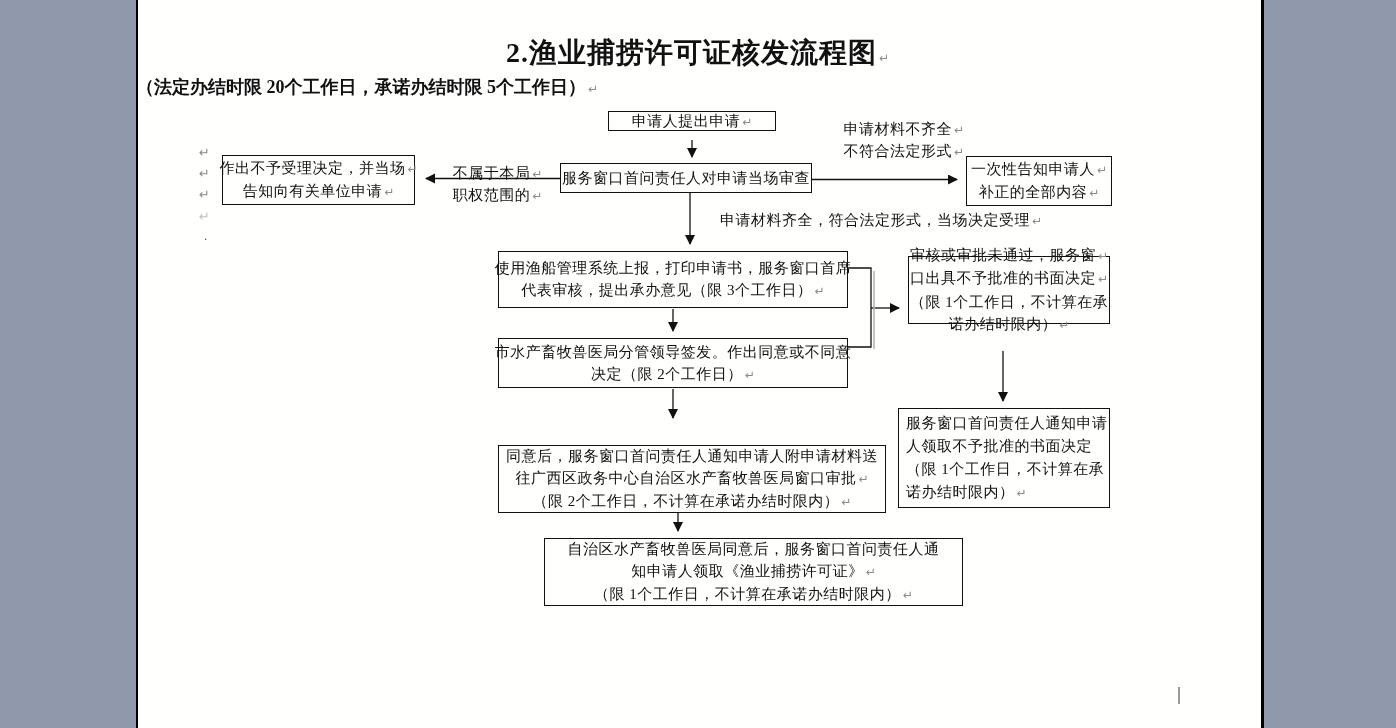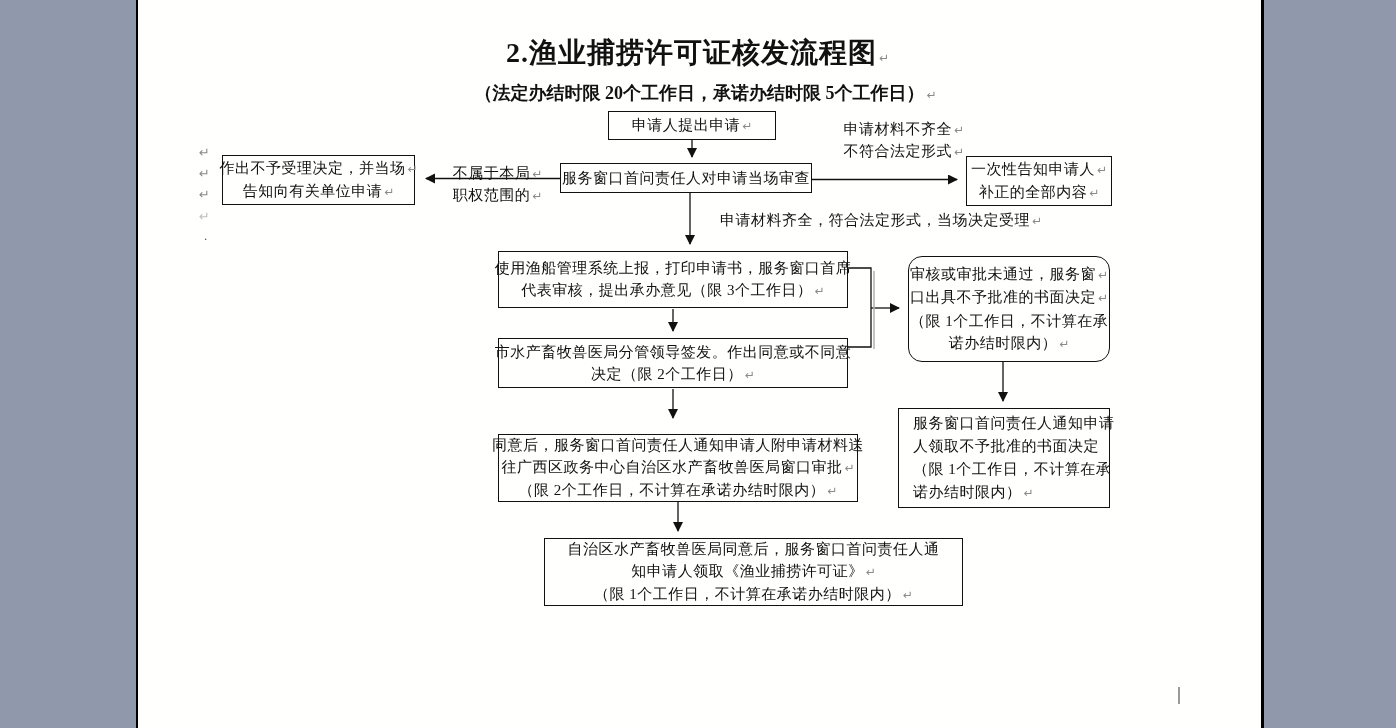--- a/index.html
+++ b/index.html
@@ -14,30 +14,30 @@
     background:#fffffe;
     border-left:2px solid #000;border-right:3px solid #000;
   }
   .arrows{position:absolute;left:0;top:0;pointer-events:none;}
   .title{
     position:absolute;left:136px;top:33px;width:1123px;
     text-align:center;font-size:28px;font-weight:bold;line-height:40px;
     letter-spacing:1px;
   }
   .subtitle{
-    position:absolute;left:136px;top:80px;width:1123px;
-    text-align:center;font-size:18px;font-weight:bold;line-height:26px;padding-left:8px;
+    position:absolute;left:136px;top:74px;width:1123px;
+    text-align:left;font-size:18px;font-weight:bold;line-height:26px;
   }
   .node{
     position:absolute;border:1.5px solid #111;background:#fffffe;
     display:flex;flex-direction:column;justify-content:center;align-items:center;
     font-size:15px;line-height:22px;text-align:center;letter-spacing:0.5px;
     box-sizing:border-box;
   }
-  .node.align-left{align-items:flex-start;text-align:left;padding:0 14px;}
+  .node.align-left{align-items:flex-start;text-align:left;padding:0 7px;}
   .flabel{
     position:absolute;font-size:15px;line-height:21px;letter-spacing:0.5px;
   }
   .flabel.centered{text-align:center;margin-top:44px;}
   .pmark{
     font-family:"DejaVu Sans", sans-serif;
     color:#8a8a8a;font-size:12px;font-weight:normal;
     margin-left:2px;letter-spacing:0;
   }
   .margin-mark{position:absolute;font-size:13px;}
@@ -87,21 +87,21 @@
 
 <div class="flabel" style="left:834px;top:119px;width:130px;text-align:right;">
   <div class="line"><span>申请材料不齐全</span><span class="pmark">↵</span></div>
   <div class="line"><span>不符合法定形式</span><span class="pmark">↵</span></div>
 </div>
 
 <div class="flabel" style="left:712px;top:210px;margin-left:8px;">
   <span>申请材料齐全，符合法定形式，当场决定受理</span><span class="pmark">↵</span>
 </div>
 
-<div class="node" style="left:608px;top:111px;width:168px;height:29px;">
+<div class="node" style="left:608px;top:111px;width:168px;height:20px;">
   <div class="line"><span>申请人提出申请</span><span class="pmark">↵</span></div>
 </div>
 
 <div class="node" style="left:560px;top:163px;width:252px;height:30px;">
   <div class="line"><span>服务窗口首问责任人对申请当场审查</span></div>
 </div>
 
 <div class="node" style="left:222px;top:155px;width:193px;height:50px;">
   <div class="line"><span>作出不予受理决定，并当场</span><span class="pmark">↵</span></div>
   <div class="line"><span>告知向有关单位申请</span><span class="pmark">↵</span></div>
@@ -115,33 +115,33 @@
 <div class="node" style="left:498px;top:251px;width:350px;height:57px;">
   <div class="line"><span>使用渔船管理系统上报，打印申请书，服务窗口首席</span></div>
   <div class="line"><span>代表审核，提出承办意见（限 3个工作日）</span><span class="pmark">↵</span></div>
 </div>
 
 <div class="node" style="left:498px;top:338px;width:350px;height:50px;">
   <div class="line"><span>市水产畜牧兽医局分管领导签发。作出同意或不同意</span></div>
   <div class="line"><span>决定（限 2个工作日）</span><span class="pmark">↵</span></div>
 </div>
 
-<div class="node" style="left:498px;top:434px;width:360px;height:68px;">
+<div class="node" style="left:498px;top:445px;width:388px;height:68px;">
   <div class="line"><span>同意后，服务窗口首问责任人通知申请人附申请材料送</span></div>
   <div class="line"><span>往广西区政务中心自治区水产畜牧兽医局窗口审批</span><span class="pmark">↵</span></div>
   <div class="line"><span>（限 2个工作日，不计算在承诺办结时限内）</span><span class="pmark">↵</span></div>
 </div>
 
 <div class="node" style="left:517px;top:538px;width:419px;height:68px;margin-left:27px;">
   <div class="line"><span>自治区水产畜牧兽医局同意后，服务窗口首问责任人通</span></div>
   <div class="line"><span>知申请人领取《渔业捕捞许可证》</span><span class="pmark">↵</span></div>
   <div class="line"><span>（限 1个工作日，不计算在承诺办结时限内）</span><span class="pmark">↵</span></div>
 </div>
 
-<div class="node" style="left:908px;top:256px;width:202px;height:106px;line-height:22.5px;border-radius:14px;">
+<div class="node" style="left:908px;top:256px;width:202px;height:68px;line-height:22.5px;">
   <div class="line"><span>审核或审批未通过，服务窗</span><span class="pmark">↵</span></div>
   <div class="line"><span>口出具不予批准的书面决定</span><span class="pmark">↵</span></div>
   <div class="line"><span>（限 1个工作日，不计算在承</span></div>
   <div class="line"><span>诺办结时限内）</span><span class="pmark">↵</span></div>
 </div>
 
 <div class="node align-left" style="left:898px;top:408px;width:212px;height:100px;line-height:23px;">
   <div class="line"><span>服务窗口首问责任人通知申请</span></div>
   <div class="line"><span>人领取不予批准的书面决定</span></div>
   <div class="line"><span>（限 1个工作日，不计算在承</span></div>

